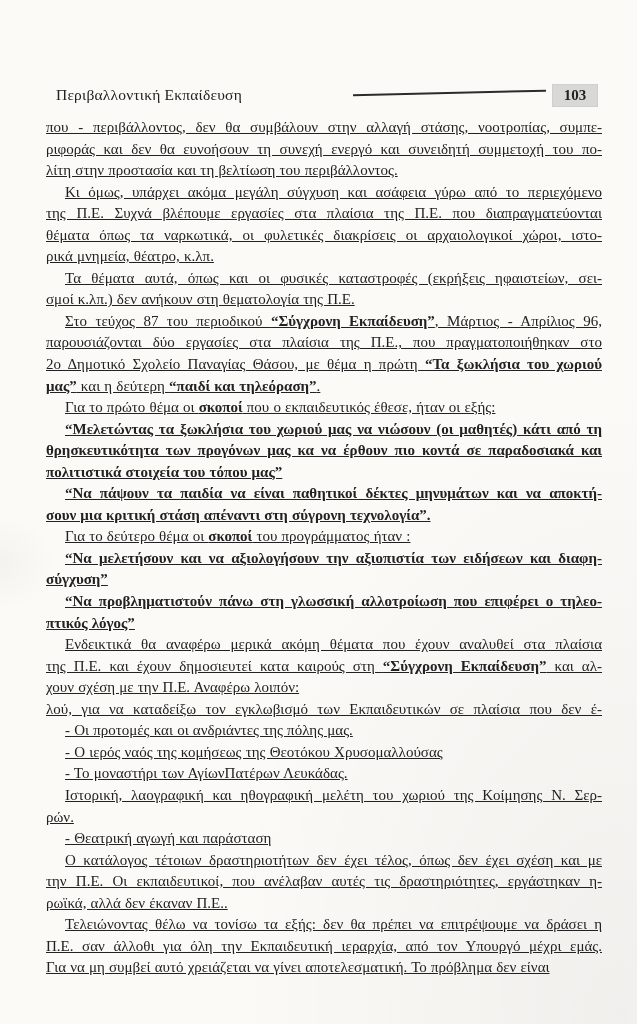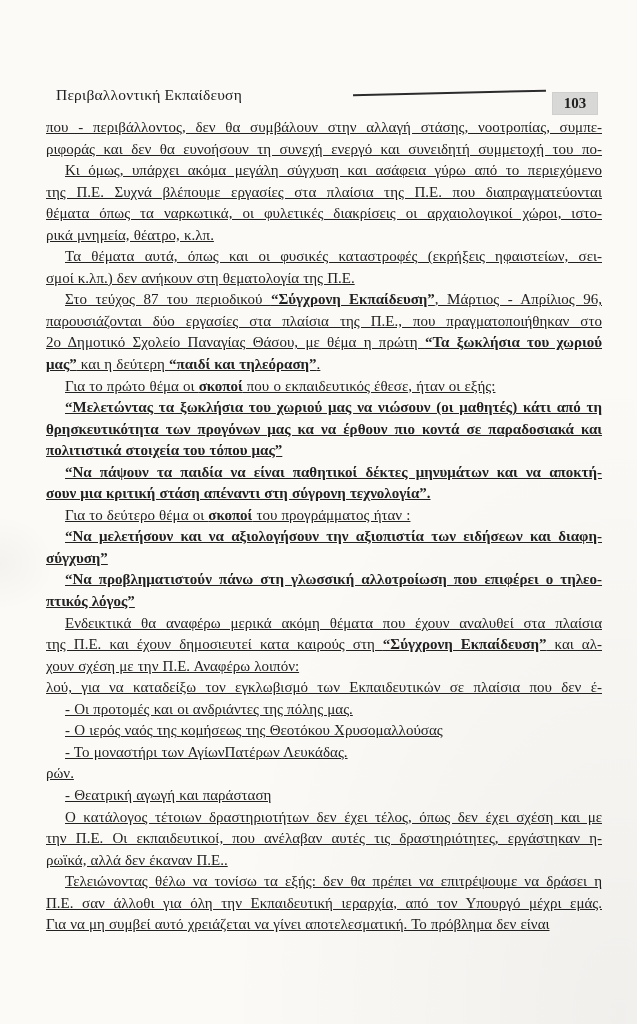--- a/index.html
+++ b/index.html
@@ -25,21 +25,21 @@
     position:absolute;left:56px;top:86px;
     font-size:15.5px;letter-spacing:0.2px;
     white-space:nowrap;
   }
   .header-rule{
     position:absolute;left:353px;top:92px;
     width:193px;height:2px;background:#2b2b2b;
     transform:rotate(-1.4deg);
   }
   .page-num-box{
-    position:absolute;left:552px;top:92px;
+    position:absolute;left:552px;top:84px;
     width:46px;height:23px;
     background:var(--pagenum-bg);
     display:flex;align-items:center;justify-content:center;
     font-size:15px;font-weight:bold;
     box-shadow:0 0 0 1px rgba(0,0,0,0.04) inset;
   }
   .body-text{
     position:absolute;left:46px;top:117px;width:556px;
   }
   .line{
@@ -63,20 +63,21 @@
 <div class="page">
   <div class="running-title">Περιβαλλοντική Εκπαίδευση</div>
   <div class="header-rule"></div>
   <div class="page-num-box">
     <span>103</span>
   </div>
   <div class="body-text">
       <div>
         <div class="line"><span>που - περιβάλλοντος, δεν θα συμβάλουν στην αλλαγή στάσης, νοοτροπίας, συμπε-</span></div>
         <div class="line"><span>ριφοράς και δεν θα ευνοήσουν τη συνεχή ενεργό και συνειδητή συμμετοχή του πο-</span></div>
+        <div class="line final"><span>λίτη στην προστασία και τη βελτίωση του περιβάλλοντος.</span></div>
       </div>
       <div>
         <div class="line indent"><span>Κι όμως, υπάρχει ακόμα μεγάλη σύγχυση και ασάφεια γύρω από το περιεχόμενο</span></div>
         <div class="line"><span>της Π.Ε. Συχνά βλέπουμε εργασίες στα πλαίσια της Π.Ε. που διαπραγματεύονται</span></div>
         <div class="line"><span>θέματα όπως τα ναρκωτικά, οι φυλετικές διακρίσεις οι αρχαιολογικοί χώροι, ιστο-</span></div>
         <div class="line final"><span>ρικά μνημεία, θέατρο, κ.λπ.</span></div>
       </div>
       <div>
         <div class="line indent"><span>Τα θέματα αυτά, όπως και οι φυσικές καταστροφές (εκρήξεις ηφαιστείων, σει-</span></div>
         <div class="line final"><span>σμοί κ.λπ.) δεν ανήκουν στη θεματολογία της Π.Ε.</span></div>
@@ -119,20 +120,21 @@
       <div>
         <div class="line final indent"><span>- Οι προτομές και οι ανδριάντες της πόλης μας.</span></div>
       </div>
       <div>
         <div class="line final indent"><span>- Ο ιερός ναός της κομήσεως της Θεοτόκου Χρυσομαλλούσας</span></div>
       </div>
       <div>
         <div class="line final indent"><span>- Το μοναστήρι των ΑγίωνΠατέρων Λευκάδας.</span></div>
       </div>
       <div>
+        <div class="line indent"><span>Ιστορική, λαογραφική και ηθογραφική μελέτη του χωριού της Κοίμησης Ν. Σερ-</span></div>
         <div class="line final"><span>ρών.</span></div>
       </div>
       <div>
         <div class="line final indent"><span>- Θεατρική αγωγή και παράσταση</span></div>
       </div>
       <div>
         <div class="line indent"><span>Ο κατάλογος τέτοιων δραστηριοτήτων δεν έχει τέλος, όπως δεν έχει σχέση και με</span></div>
         <div class="line"><span>την Π.Ε. Οι εκπαιδευτικοί, που ανέλαβαν αυτές τις δραστηριότητες, εργάστηκαν η-</span></div>
         <div class="line final"><span>ρωϊκά, αλλά δεν έκαναν Π.Ε..</span></div>
       </div>

